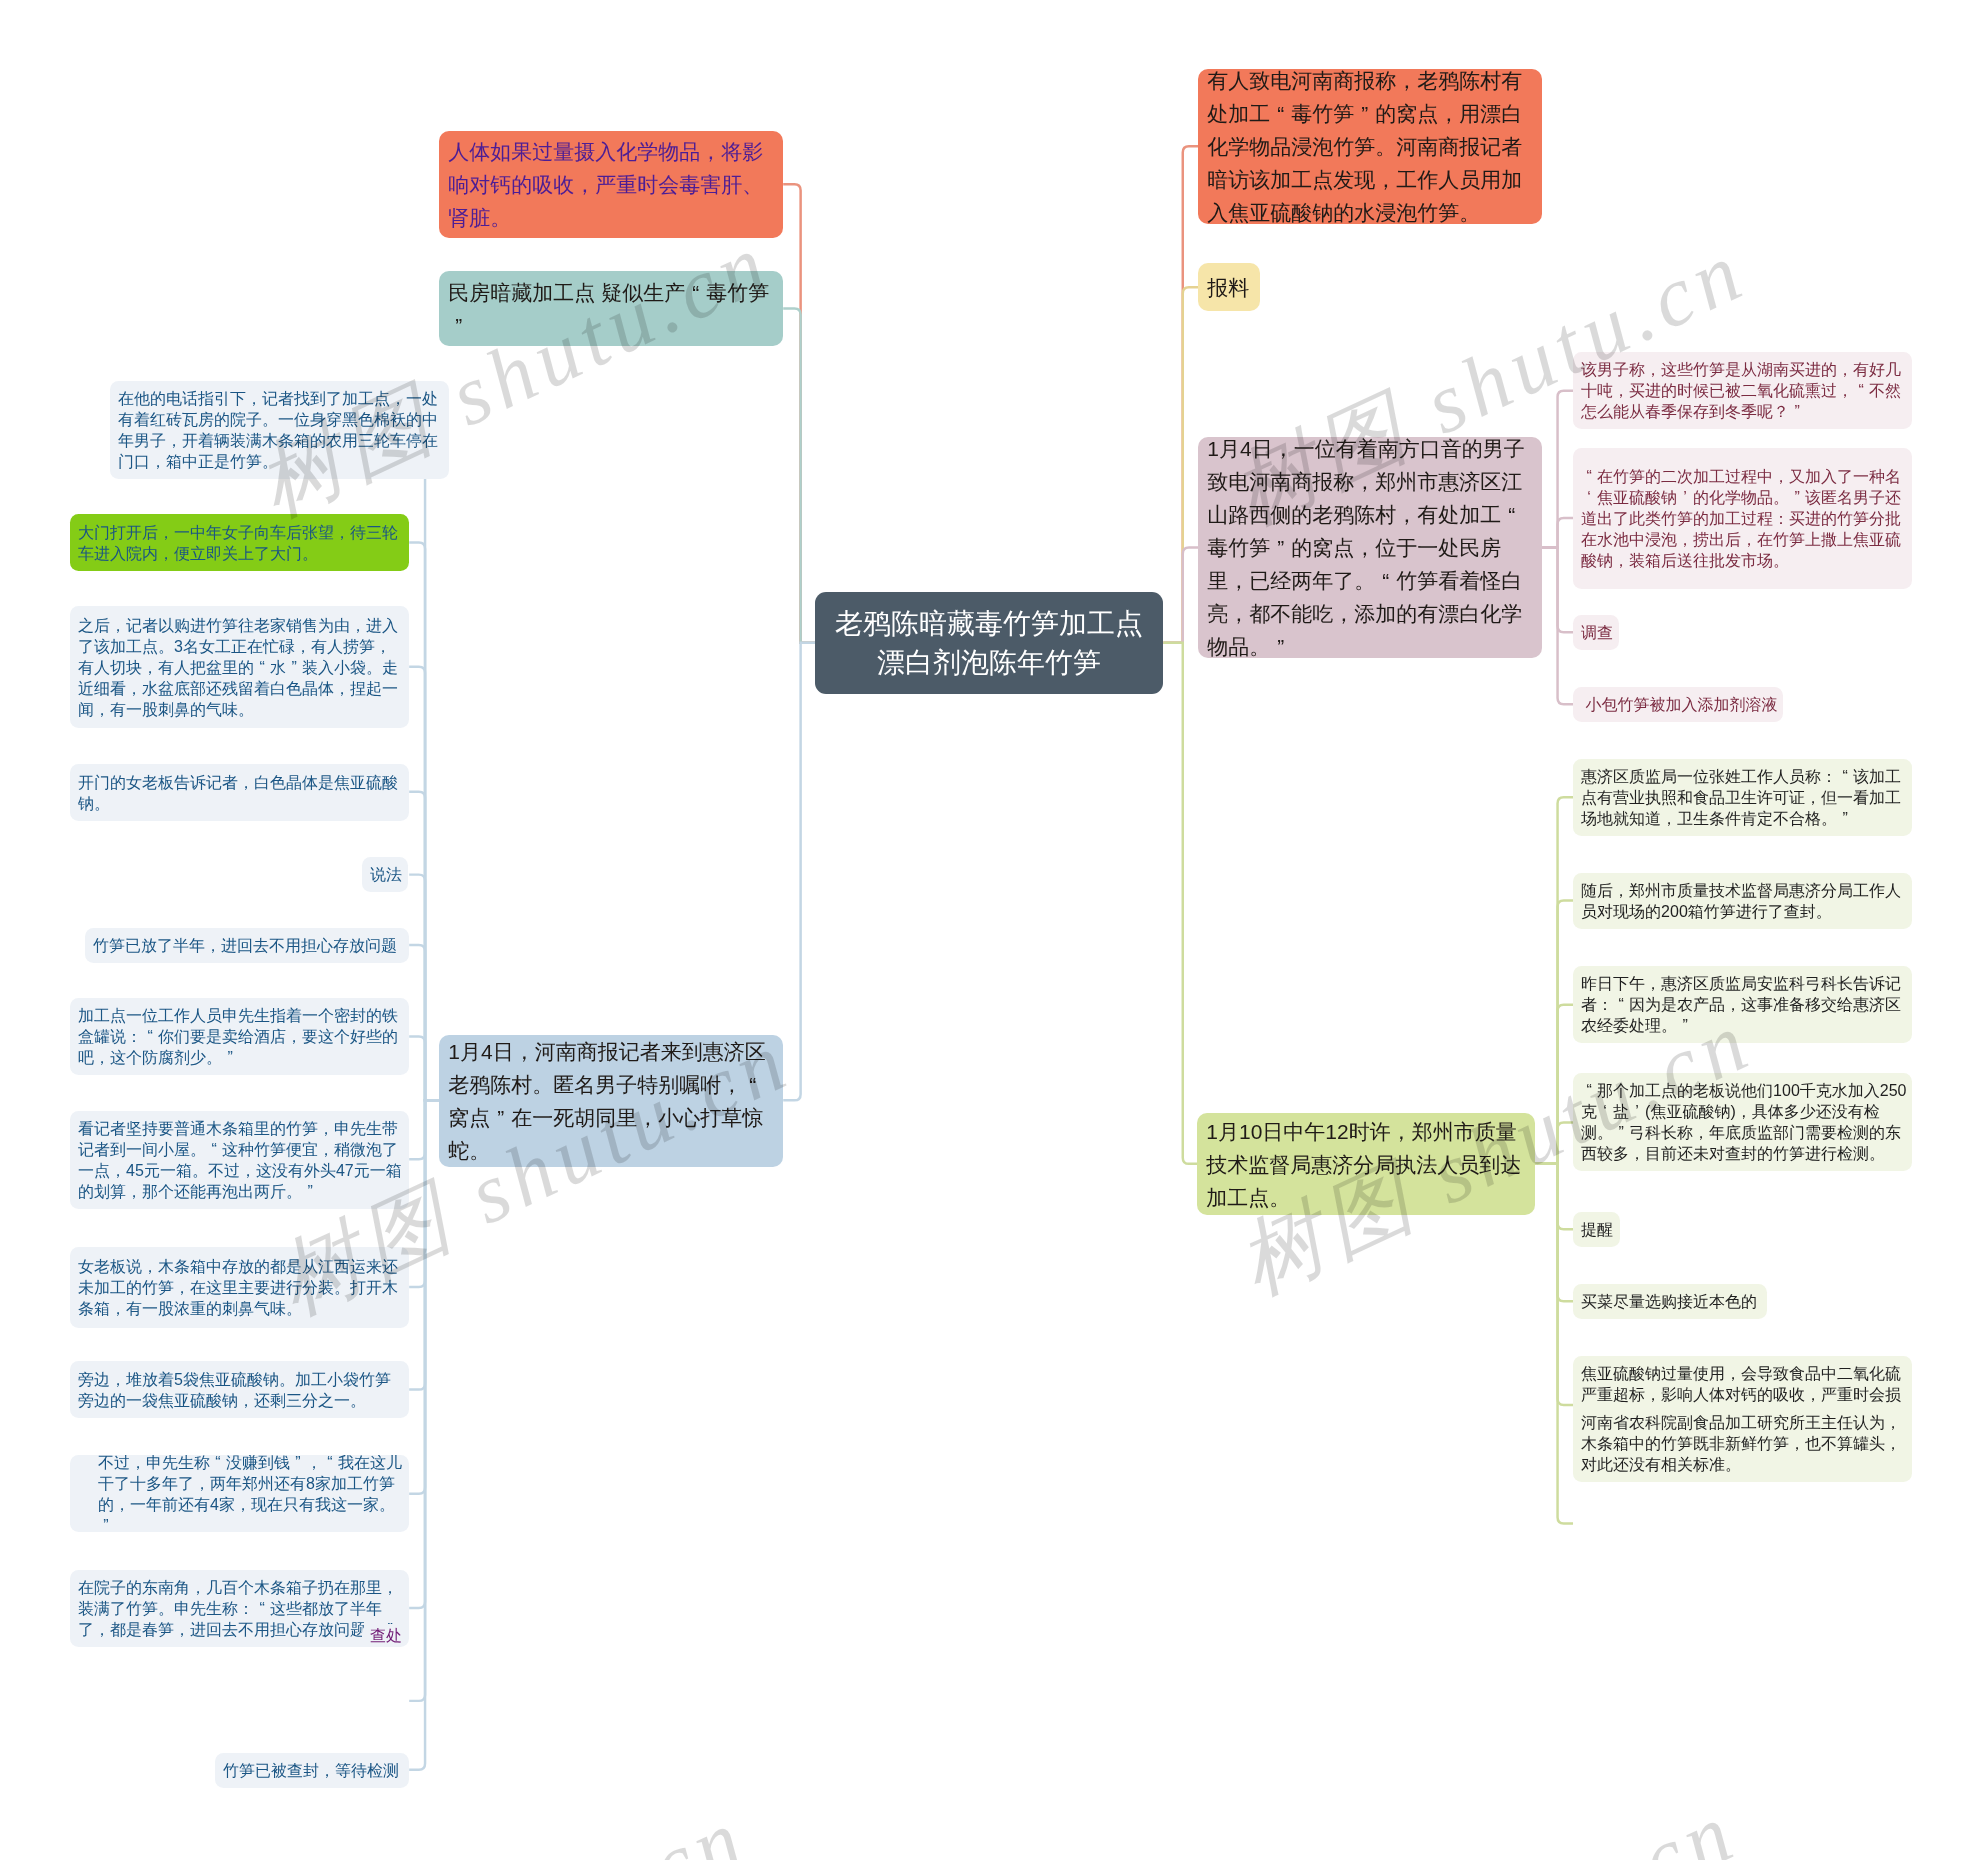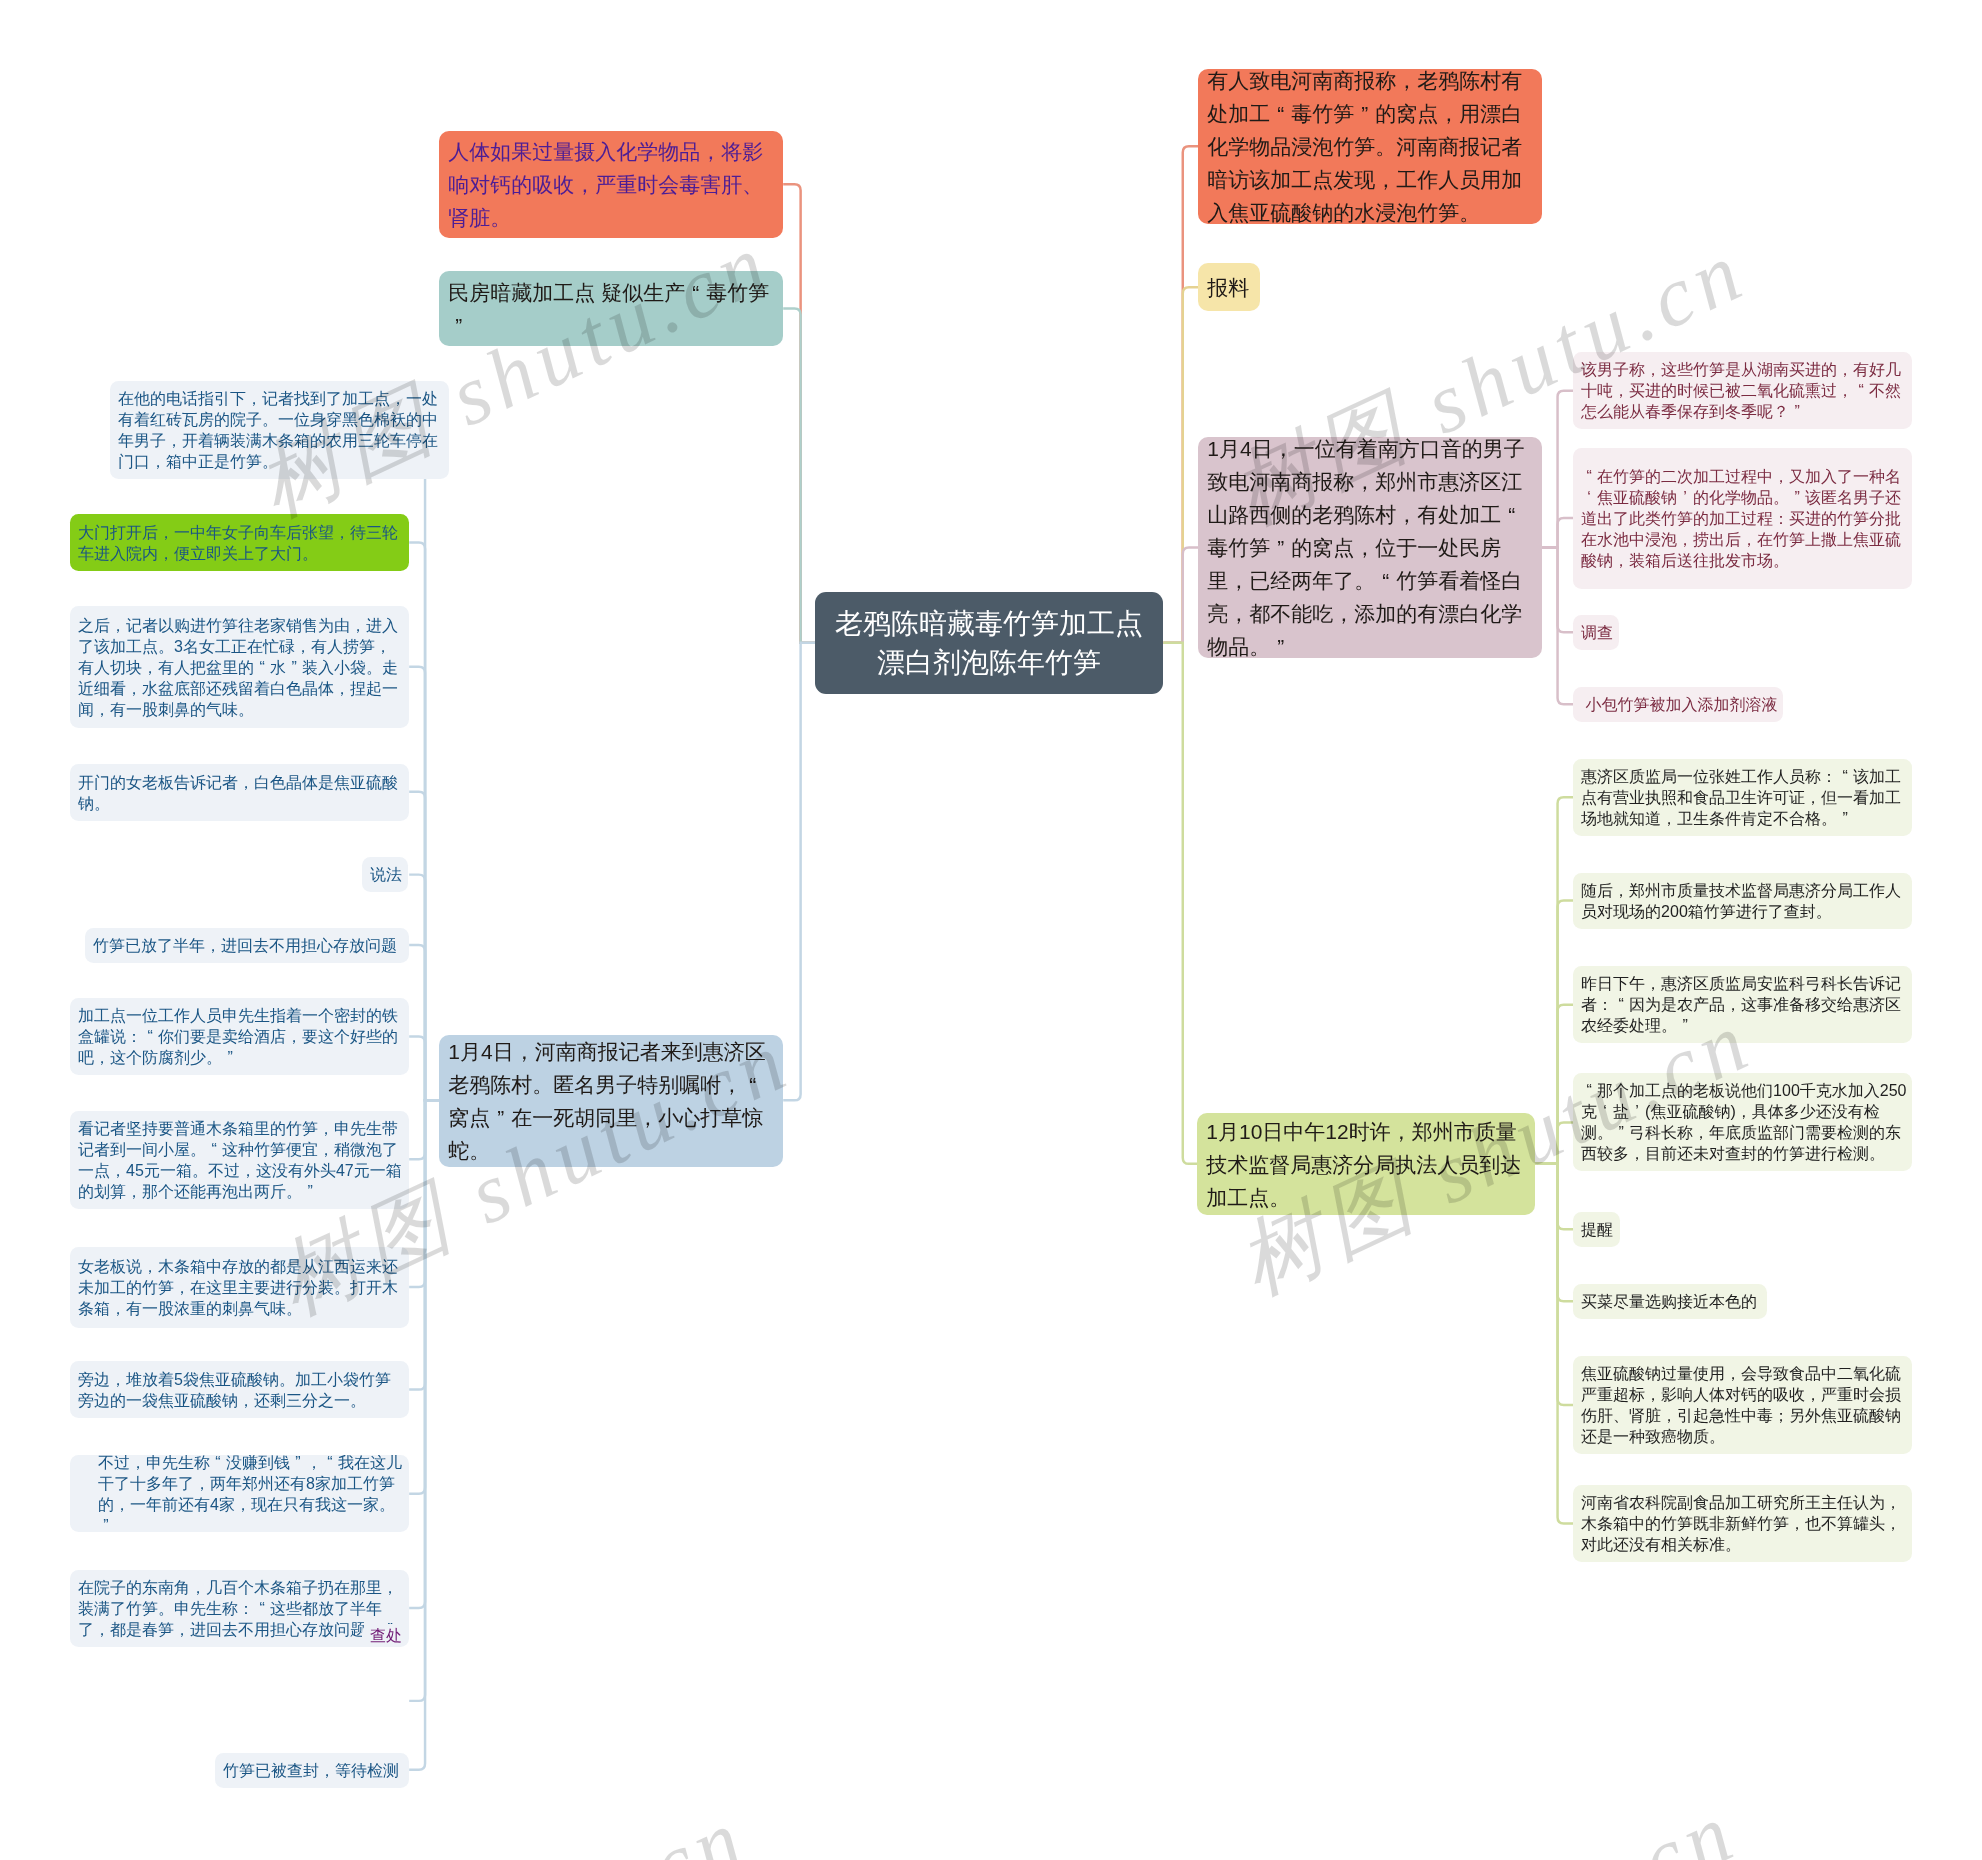--- a/index.html
+++ b/index.html
@@ -152,21 +152,21 @@
       </div>
       <div class="node" style="left: 1573px; top: 1212px; width: 47px; height: 35px; background: rgb(241, 245, 229); color: rgb(31, 31, 31);">
         <span>提醒</span>
       </div>
       <div class="node" style="left: 1573px; top: 1284px; width: 194px; height: 35px; background: rgb(241, 245, 229); color: rgb(31, 31, 31);">
         <span>买菜尽量选购接近本色的</span>
       </div>
       <div class="node" style="left: 1573px; top: 1356px; width: 339px; height: 98px; background: rgb(241, 245, 229); color: rgb(31, 31, 31);">
         <span>焦亚硫酸钠过量使用，会导致食品中二氧化硫严重超标，影响人体对钙的吸收，严重时会损伤肝、肾脏，引起急性中毒；另外焦亚硫酸钠还是一种致癌物质。</span>
       </div>
-      <div class="node" style="left: 1573px; top: 1485px; width: 339px; height: 77px; background: rgb(241, 245, 229); color: rgb(31, 31, 31);">
+      <div class="node" style="left: 1573px; top: 1405px; width: 339px; height: 77px; background: rgb(241, 245, 229); color: rgb(31, 31, 31);">
         <span>河南省农科院副食品加工研究所王主任认为，木条箱中的竹笋既非新鲜竹笋，也不算罐头，对此还没有相关标准。</span>
       </div>
       <div class="node root" style="left: 815px; top: 592px; width: 348px; height: 102px; background: rgb(76, 91, 104); color: rgb(255, 255, 255);">
         <span>老鸦陈暗藏毒竹笋加工点</span>
         <span>漂白剂泡陈年竹笋</span>
       </div>
     </div>
   <div id="wms">
       <div class="wm" style="left: 239px; top: 439px; transform: rotate(-25deg);">树图 shutu.cn</div>
       <div class="wm" style="left: 1214px; top: 447px; transform: rotate(-25deg);">树图 shutu.cn</div>

